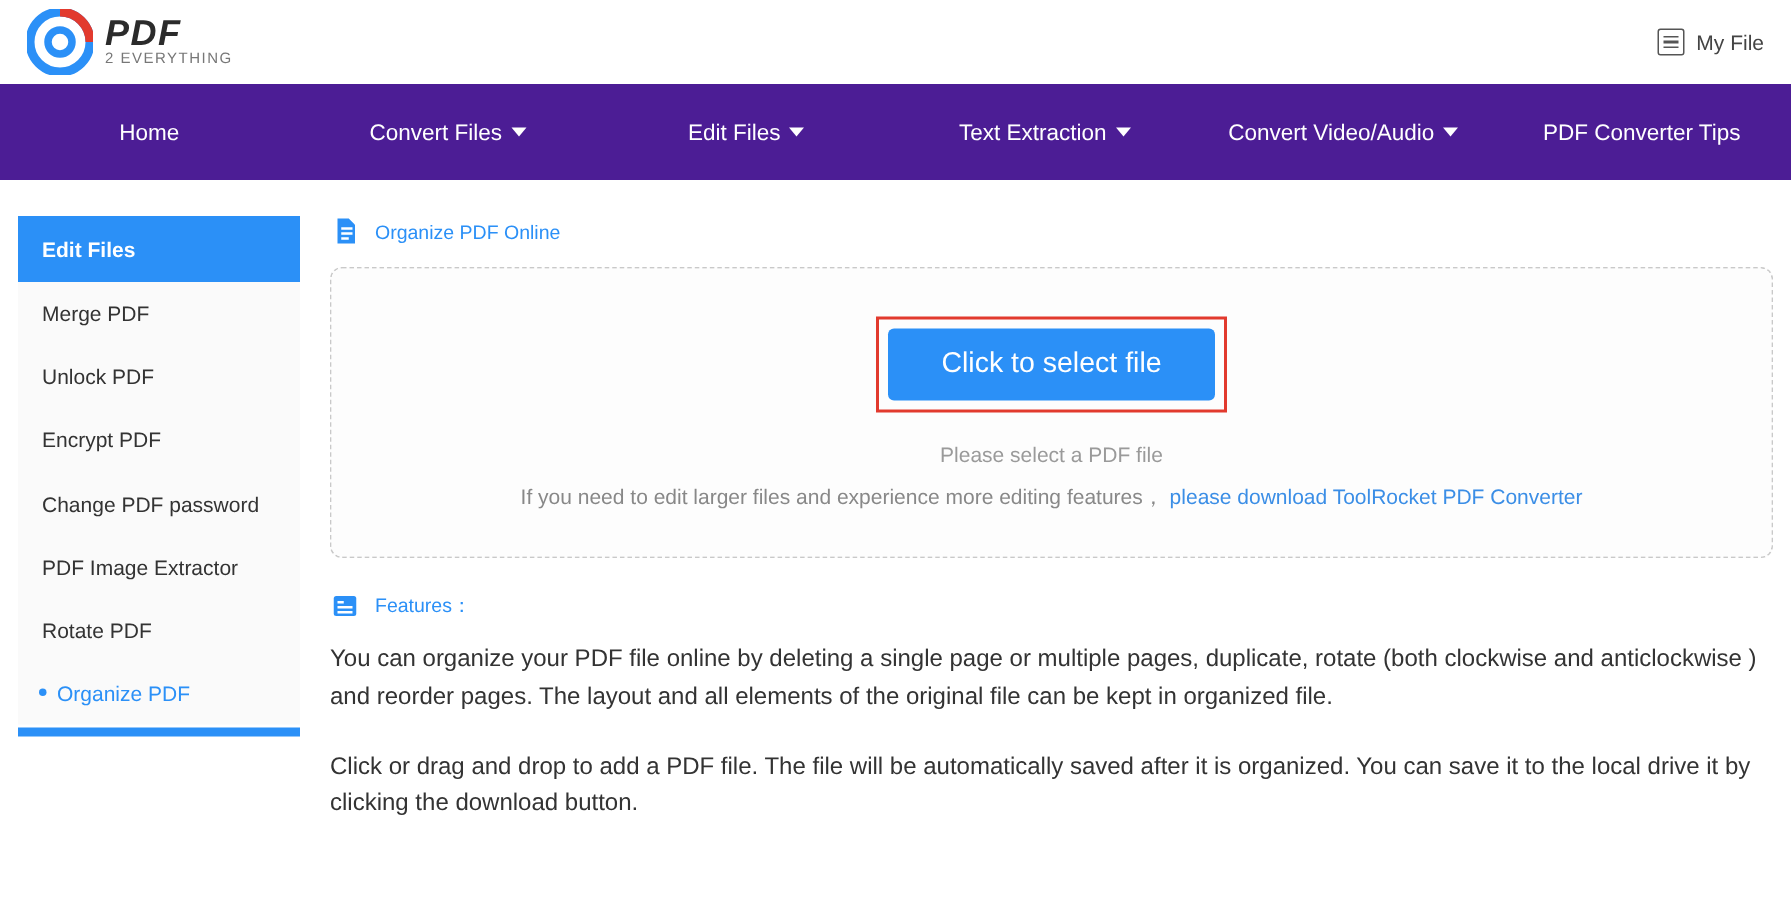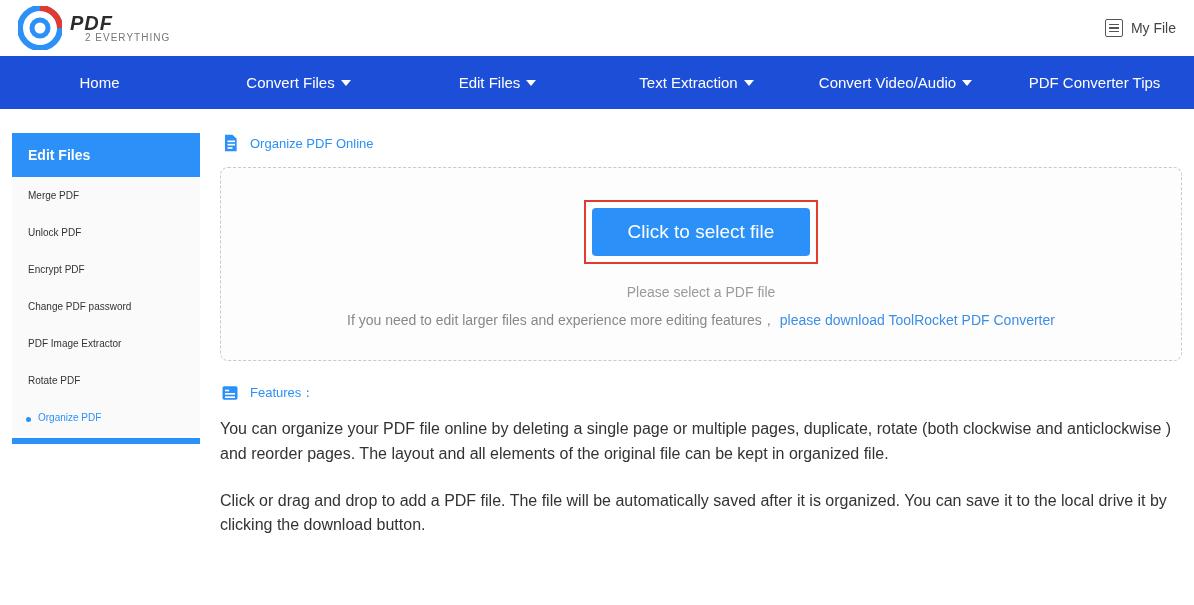--- a/index.html
+++ b/index.html
@@ -4,37 +4,37 @@
 <style>
 * { margin: 0; padding: 0; box-sizing: border-box; }
 body { font-family: Arial, "Helvetica Neue", sans-serif; background: #fff; color: #333; width: 1194px; }
 
 
 .topbar { height: 56px; display: flex; align-items: center; justify-content: space-between; padding: 0 18px; }
 .logo { display: flex; align-items: center; gap: 8px; }
 .logo-mark { width: 44px; height: 44px; position: relative; }
 .logo-mark svg { width: 44px; height: 44px; }
 .logo-text { line-height: 1; }
-.logo-text .pdf { font-size: 20px; font-weight: 800; font-style: italic; letter-spacing: 1px; color: #2b2b2b; }
-.logo-text .sub { font-size: 10px; letter-spacing: 1px; color: #777; margin-left: 15px; }
+.logo-text .pdf { font-size: 24px; font-weight: 800; font-style: italic; letter-spacing: 1px; color: #2b2b2b; }
+.logo-text .sub { font-size: 10px; letter-spacing: 1px; color: #777; }
 .myfile { display: flex; align-items: center; gap: 8px; color: #444; font-size: 14px; cursor: pointer; }
 .myfile-icon { width: 18px; height: 18px; border: 1.5px solid #555; border-radius: 2px; display: flex; flex-direction: column; justify-content: center; gap: 2px; padding: 2px 3px; }
 .myfile-icon span { height: 1.5px; background: #555; display: block; }
 
 
-.mainnav { background: #1d4ed8; height: 53px; display: flex; align-items: center; }
+.mainnav { background: #4c1d95; height: 64px; display: flex; align-items: center; }
 .mainnav .nav-item { flex: 1; text-align: center; color: #fff; font-size: 15px; cursor: pointer; display: flex; align-items: center; justify-content: center; gap: 6px; height: 100%; }
 .mainnav .caret { width: 0; height: 0; border-left: 5px solid transparent; border-right: 5px solid transparent; border-top: 6px solid #fff; }
 
 
 .wrap { display: flex; padding: 24px 12px 0 12px; gap: 20px; }
 .sidebar { width: 188px; flex-shrink: 0; }
 .sidebar-header { background: #2b90f7; color: #fff; font-weight: 600; font-size: 14px; padding: 14px 16px; }
 .side-list { background: #fafafa; }
-.side-item { padding: 12px 16px; font-size: 10px; color: #333; cursor: pointer; line-height: 1.3; }
+.side-item { padding: 12px 16px; font-size: 14px; color: #333; cursor: pointer; line-height: 1.3; }
 .side-item.active { color: #2b90f7; position: relative; padding-left: 26px; }
 .side-item.active::before { content: ""; width: 5px; height: 5px; background: #2b90f7; border-radius: 50%; position: absolute; left: 14px; top: 18px; }
 .side-bottom-bar { height: 6px; background: #2b90f7; margin-top: 2px; }
 
 .content { flex: 1; min-width: 0; }
 .section-title { display: flex; align-items: center; gap: 10px; color: #2b90f7; font-size: 13px; font-weight: 400; margin-bottom: 14px; }
 .section-title .ico { width: 20px; height: 20px; display: inline-flex; }
 .section-title .ico svg { width: 20px; height: 20px; }
 
 .dropzone { border: 1.5px dashed #c9c9c9; border-radius: 8px; background: #fdfdfd; padding: 32px 37px 30px; text-align: center; margin-bottom: 22px; }

